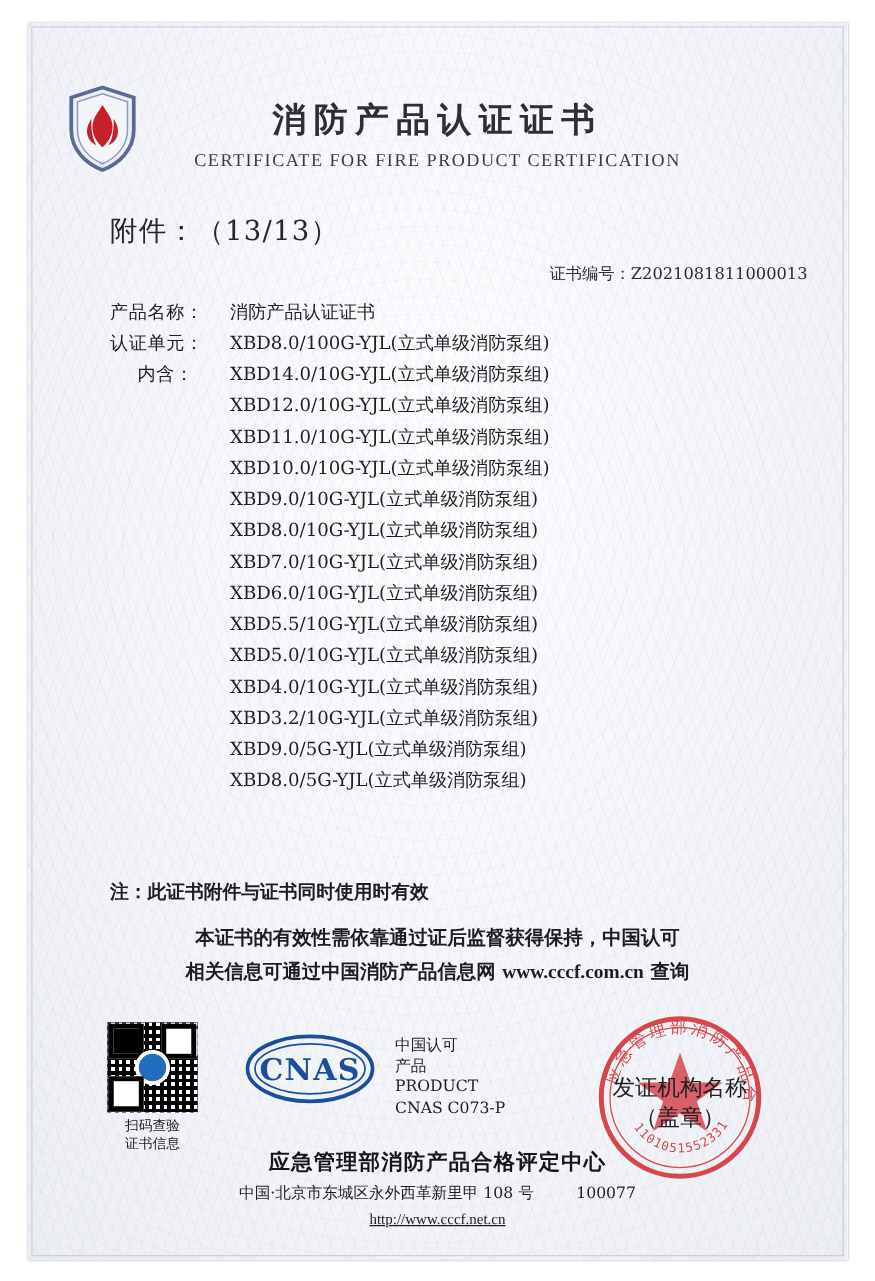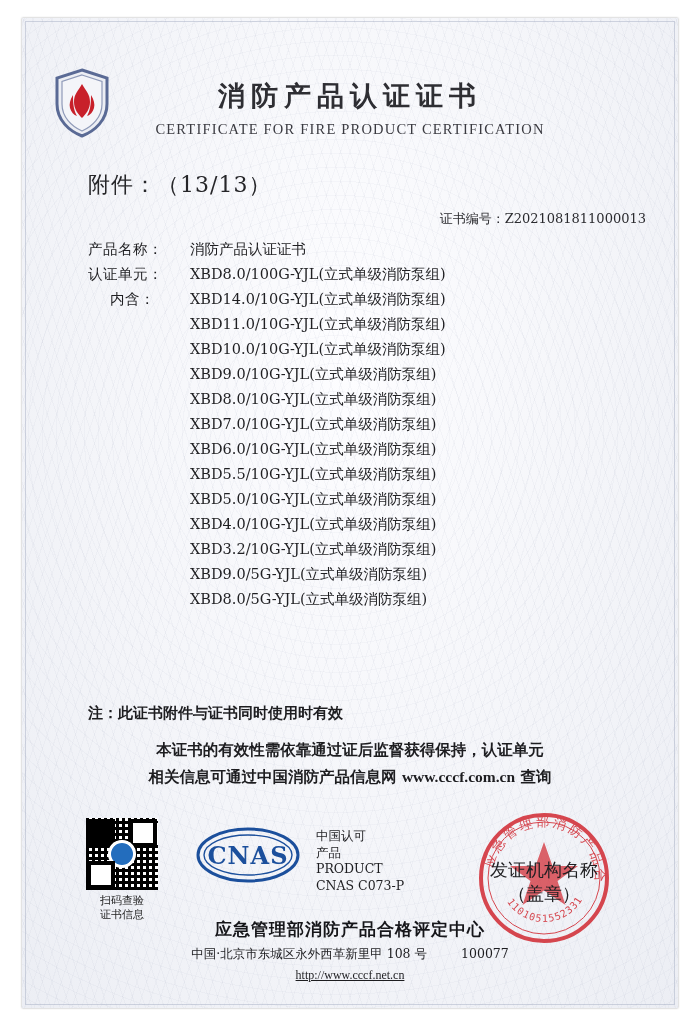--- a/index.html
+++ b/index.html
@@ -109,21 +109,20 @@
     top: 222px;
     width: 560px;
   }
   .frow {
     display: flex;
     align-items: baseline;
     height: 25px;
     font-size: 14.5px;
     color: #1f1f22;
     font-family: "DejaVu Serif", serif;
-    gap: 6px;
   }
   .flabel {
     width: 96px;
     flex: 0 0 96px;
     font-size: 14.5px;
     letter-spacing: 0.5px;
   }
   .flabel.indent {
     padding-left: 22px;
     width: 74px;
@@ -333,20 +332,24 @@
         <span class="flabel">认证单元：</span>
         <span class="fvalue">XBD8.0/100G-YJL(立式单级消防泵组)</span>
       </div>
       <div class="frow">
         <span class="flabel indent">内含：</span>
         <span class="fvalue">XBD14.0/10G-YJL(立式单级消防泵组)</span>
       </div>
 
       <div class="frow">
         <span class="flabel"></span>
+        <span class="fvalue">XBD12.0/10G-YJL(立式单级消防泵组)</span>
+      </div>
+      <div class="frow">
+        <span class="flabel"></span>
         <span class="fvalue">XBD11.0/10G-YJL(立式单级消防泵组)</span>
       </div>
       <div class="frow">
         <span class="flabel"></span>
         <span class="fvalue">XBD10.0/10G-YJL(立式单级消防泵组)</span>
       </div>
       <div class="frow">
         <span class="flabel"></span>
         <span class="fvalue">XBD9.0/10G-YJL(立式单级消防泵组)</span>
       </div>
@@ -384,21 +387,21 @@
       </div>
       <div class="frow">
         <span class="flabel"></span>
         <span class="fvalue">XBD8.0/5G-YJL(立式单级消防泵组)</span>
       </div>
     </div>
 
     <div class="note-row">注：此证书附件与证书同时使用时有效</div>
 
     <div class="statement">
-      <div>本证书的有效性需依靠通过证后监督获得保持，认证单元</div>
+      <div>本证书的有效性需依靠通过证后监督获得保持，中国认可</div>
       <div>
         <span>相关信息可通过中国消防产品信息网 </span><span class="url">www.cccf.com.cn</span><span> 查询</span>
       </div>
     </div>
 
     <div class="qr-block">
       <div class="qr-img">
         <span class="qr-corner-tr"></span>
         <span class="qr-center"></span>
       </div>

